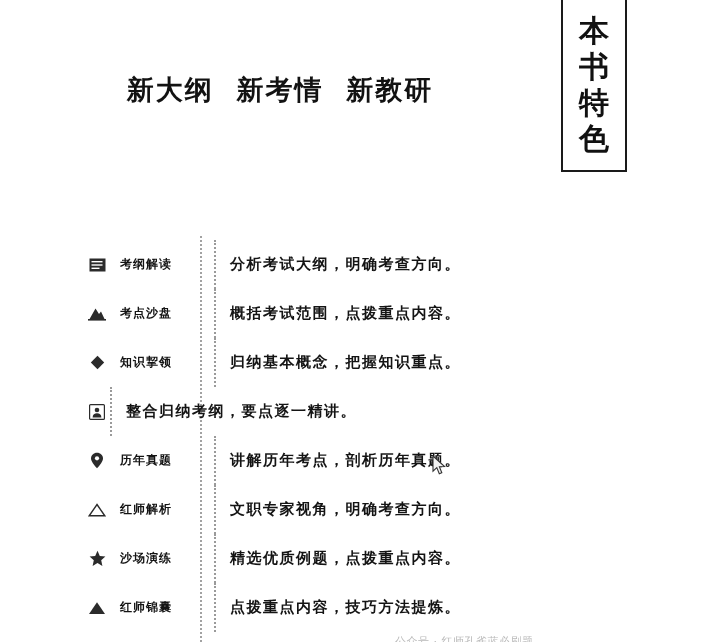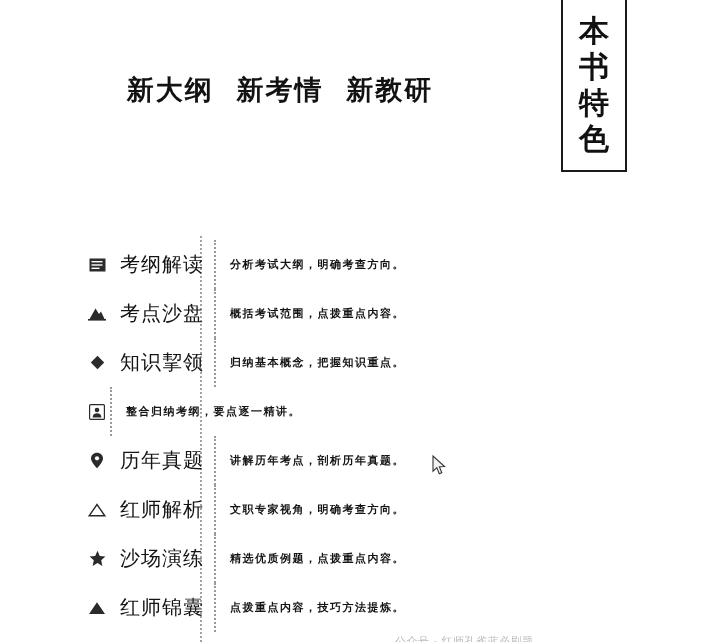--- a/index.html
+++ b/index.html
@@ -78,39 +78,39 @@
     width: 26px;
     min-width: 26px;
     display: flex;
     align-items: center;
     justify-content: center;
     color: #1d1d1d;
   }
   .icon-cell svg { display: block; }
   .label {
     font-family: "DejaVu Serif", "Liberation Serif", serif;
-    font-weight: normal;
-    font-size: 20px;
+    font-weight: bold;
+    font-size: 12px;
     letter-spacing: 1px;
     white-space: nowrap;
     color: #141414;
     padding-left: 10px;
     width: 104px;
     box-sizing: border-box;
   }
   .divider {
     width: 0;
     border-left: 2px dotted #9a9a9a;
     height: 49px;
     margin: 0 14px 0 0;
   }
   .desc {
     font-family: "DejaVu Serif", "Liberation Serif", serif;
     font-weight: bold;
-    font-size: 11px;
+    font-size: 15px;
     letter-spacing: 1.5px;
     white-space: nowrap;
     color: #141414;
   }
 
   
   .list-rule {
     position: absolute;
     top: 236px;
     left: 200px;

